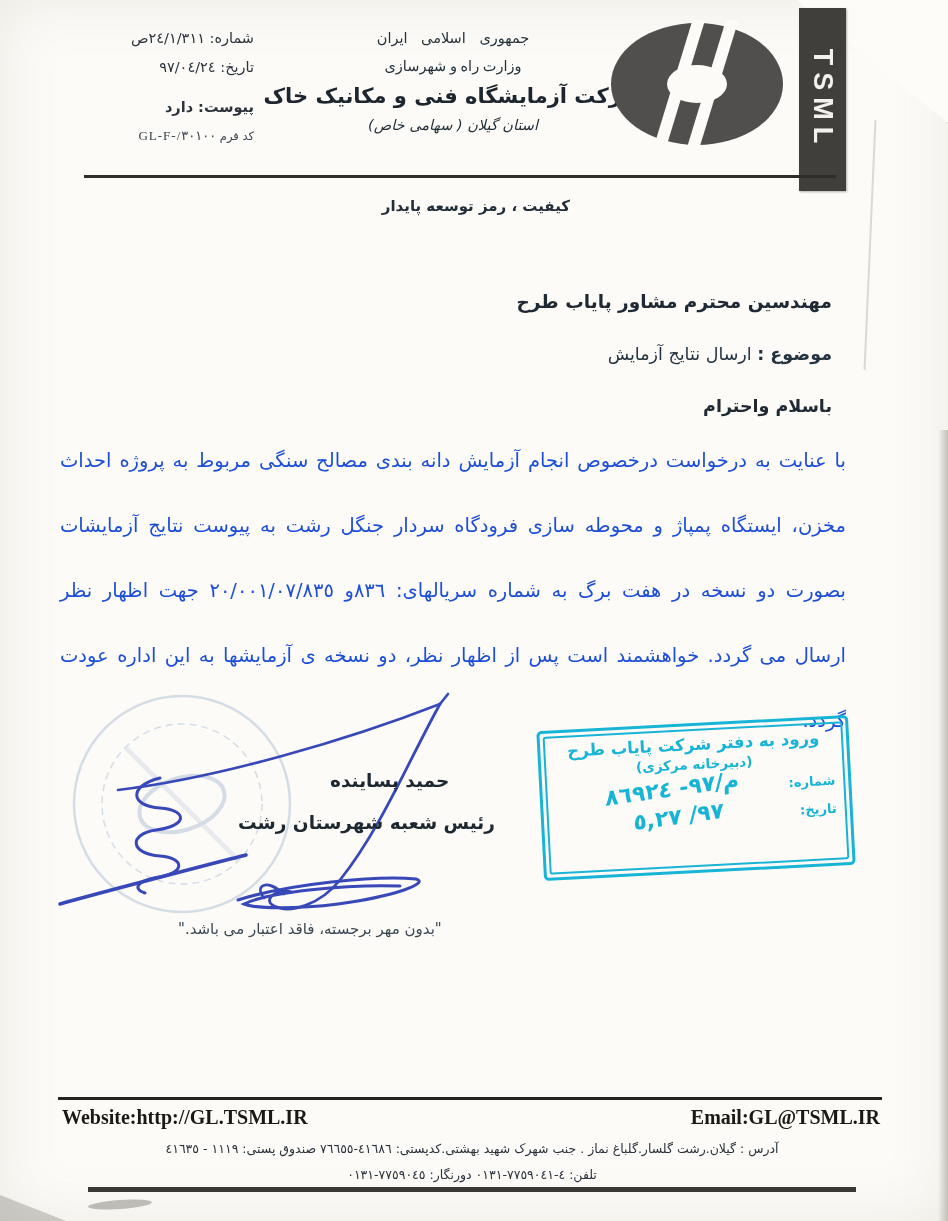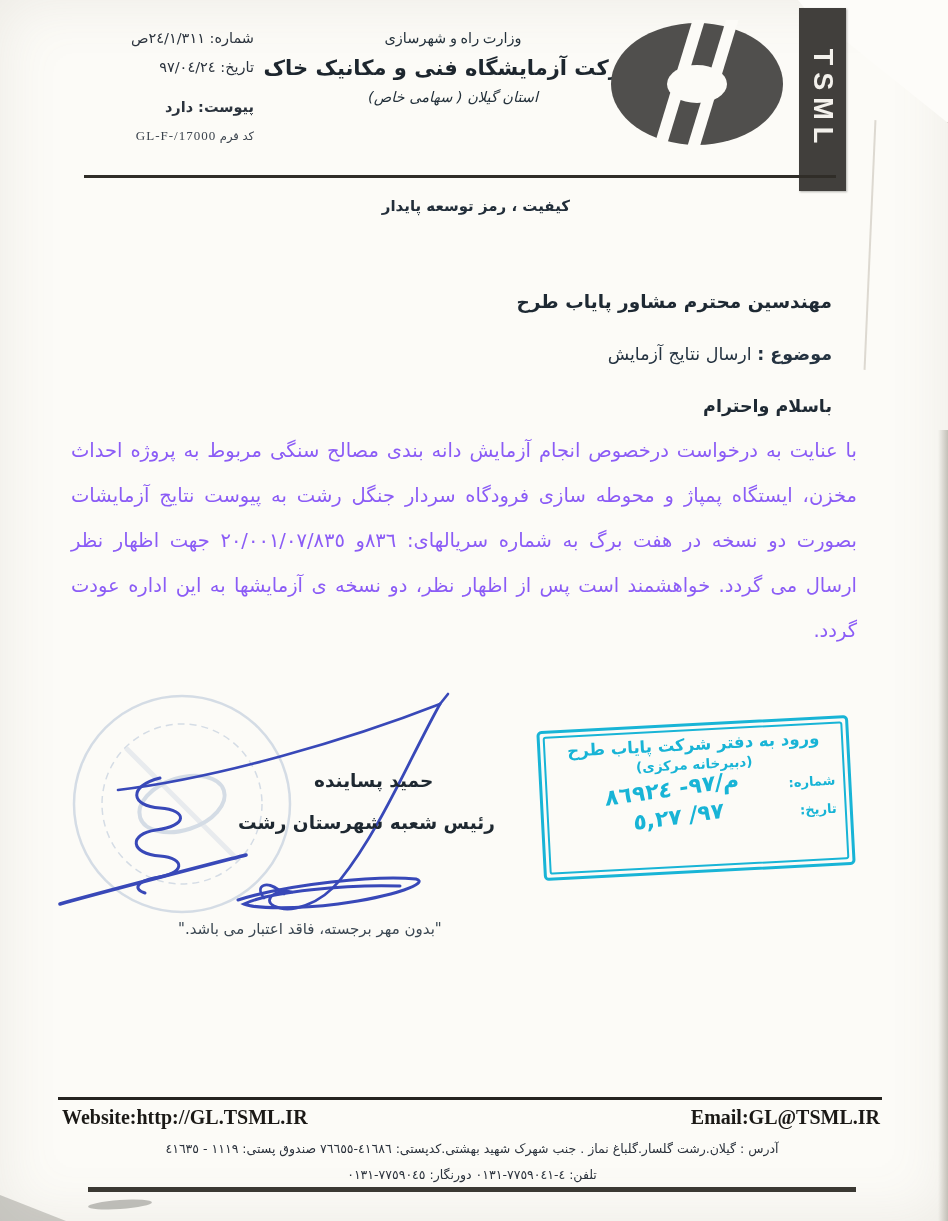--- a/index.html
+++ b/index.html
@@ -46,27 +46,27 @@
   .slogan{position:absolute;left:240px;top:197px;width:330px;
     font-weight:bold;font-size:15px;direction:rtl;color:#222e3a;}
   .basmala{position:absolute;left:320px;top:247px;width:260px;text-align:center;
     font-weight:bold;font-size:17.5px;direction:rtl;color:#1f2a34;}
 
   
   .recipient{position:absolute;right:116px;top:291px;font-weight:bold;font-size:18.5px;direction:rtl;color:#1e2933;text-align:center;}
   .subject{position:absolute;right:116px;top:344px;font-size:17.5px;direction:rtl;color:#253341;}
   .subject .lbl{font-weight:bold;}
   .salutation{position:absolute;right:116px;top:396px;font-weight:bold;font-size:17.5px;direction:rtl;color:#1e2933;}
-  .body{position:absolute;left:71px;top:428px;width:786px;font-size:19.5px;line-height:45px;
-    direction:rtl;text-align:justify;color:#8b5cf6;}
+  .body{position:absolute;left:60px;top:428px;width:786px;font-size:19.5px;line-height:65px;
+    direction:rtl;text-align:justify;color:#1d4ed8;}
 
   
   .round-stamp{position:absolute;left:66px;top:688px;width:232px;height:232px;opacity:.42;}
   .sig-svg{position:absolute;left:48px;top:678px;width:450px;height:250px;}
-  .sig-name{position:absolute;left:314px;top:770px;font-weight:bold;font-size:18.5px;direction:rtl;color:#1e2831;}
+  .sig-name{position:absolute;left:330px;top:770px;font-weight:bold;font-size:18.5px;direction:rtl;color:#1e2831;}
   .sig-title{position:absolute;left:238px;top:812px;font-weight:bold;font-size:18.5px;direction:rtl;color:#1e2831;}
   .validity{position:absolute;left:178px;top:920px;font-size:15px;direction:rtl;color:#3b4752;}
 
   
   .stamp{position:absolute;left:540px;top:723px;width:312px;height:150px;transform:rotate(-3deg);direction:rtl;}
   .stamp-border{position:absolute;inset:0;border:3px solid var(--stamp);border-radius:5px;}
   .stamp-inner{position:absolute;inset:6px;border:2px solid var(--stamp);border-radius:3px;
     padding:4px 8px;display:flex;flex-direction:column;color:var(--stamp);}
   .stamp-l1{font-weight:bold;font-size:16.5px;text-align:center;}
   .stamp-l2{font-weight:bold;font-size:13.5px;text-align:center;margin-top:2px;}
@@ -94,25 +94,26 @@
   <div class="edge-right"></div>
   <div class="smudge-bottom"></div>
   <div class="smudge-corner"></div>
 
   <div class="ref">
     <div class="row">شماره: ٢٤/١/٣١١ص</div>
     <div class="row">تاریخ: ٩٧/٠٤/٢٤</div>
     <div class="row attach">پیوست: دارد</div>
     <div class="row code">
       <span>کد فرم</span>
-      <span class="code-val">GL-F-/17000</span>
+      <span class="code-val">GL-F-/٣٠١٠٠</span>
     </div>
   </div>
 
   <div class="org">
+    <div class="country">جمهوری اسلامی ایران</div>
     <div class="ministry">وزارت راه و شهرسازی</div>
     <div class="company">شرکت آزمایشگاه فنی و مکانیک خاک</div>
     <div class="province">استان گیلان ( سهامی خاص)</div>
   </div>
 
   <div class="logo">
     <svg width="178" height="128" viewBox="0 0 178 128">
       <ellipse cx="89" cy="64" rx="86" ry="61" fill="#504f4d"></ellipse>
       <ellipse cx="89" cy="64" rx="30" ry="19" fill="#fcfbf7"></ellipse>
       <g transform="rotate(17 89 64)" fill="#fcfbf7">

